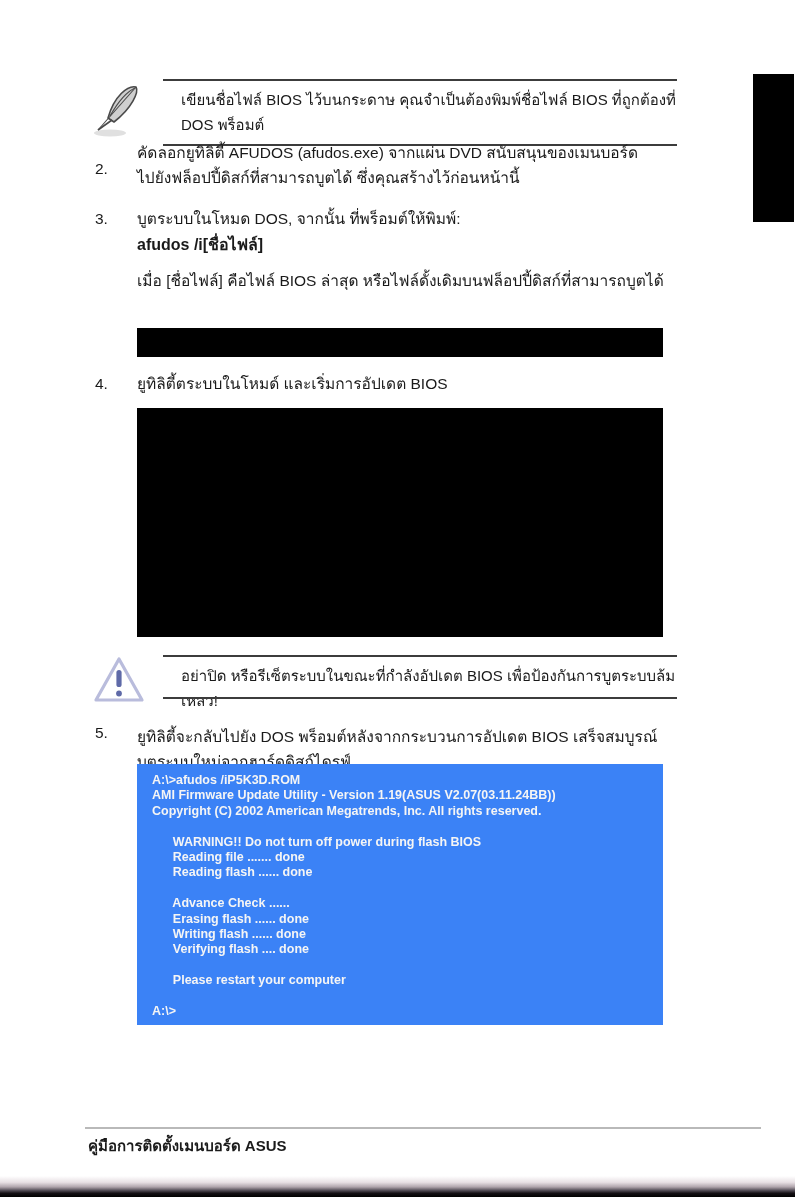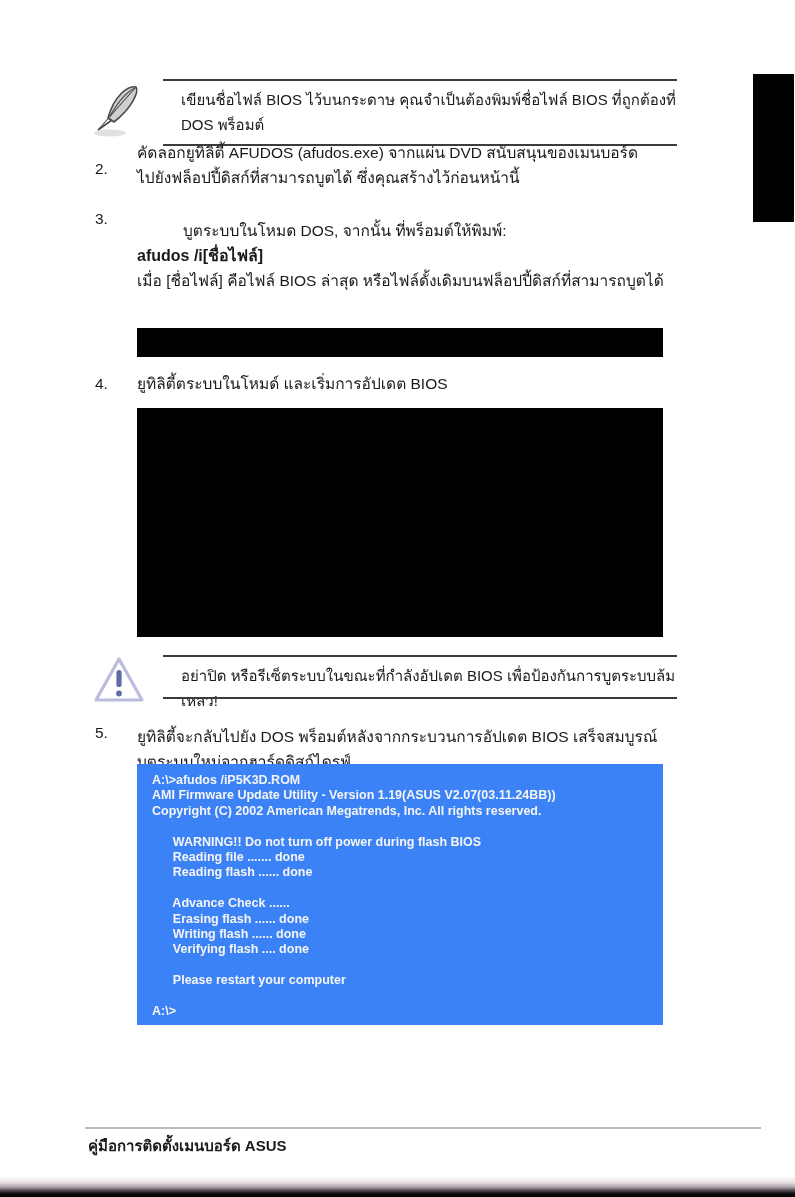--- a/index.html
+++ b/index.html
@@ -9,21 +9,21 @@
     background:#ffffff;
     font-family:"Liberation Sans", sans-serif;
     color:#1a1a1a;
     overflow:hidden;
     margin:0 auto;
     padding-left:32px;
   }
   .rule{position:absolute;height:2px;background:#3c3c3c;}
   .step-num{position:absolute;left:95px;width:34px;font-size:15.5px;line-height:25px;}
   .step-text{position:absolute;left:137px;font-size:15.5px;line-height:25px;}
-  .bold{font-weight:bold;margin-top:11px;}
+  .bold{font-weight:bold;}
   .blackbox{position:absolute;left:137px;width:526px;background:#000;}
   .terminal{
     position:absolute;left:137px;top:764px;width:526px;height:261px;
     background:#3b82f6;color:#f5f5f5;
     font-family:"Liberation Sans", sans-serif;
     font-size:12.5px;font-weight:bold;
     padding:9px 0 0 15px;box-sizing:border-box;
   }
   .term-line{white-space:pre;height:15.4px;line-height:15.4px;}
   .note-text{position:absolute;left:181px;top:87px;width:497px;font-size:15px;line-height:25px;}
@@ -61,21 +61,21 @@
   </div>
 
   <div class="note-text">เขียนชื่อไฟล์ BIOS ไว้บนกระดาษ คุณจำเป็นต้องพิมพ์ชื่อไฟล์ BIOS ที่ถูกต้องที่ DOS พร็อมต์</div>
 
   <div class="rule" style="left:163px;top:144px;width:514px;"></div>
 
   <div class="step-num" style="top:156px;">2.</div>
   <div class="step-text" style="top:140px;width:512px;">คัดลอกยูทิลิตี้ AFUDOS (afudos.exe) จากแผ่น DVD สนับสนุนของเมนบอร์ด ไปยังฟล็อปปี้ดิสก์ที่สามารถบูตได้ ซึ่งคุณสร้างไว้ก่อนหน้านี้</div>
 
   <div class="step-num" style="top:206px;">3.</div>
-  <div class="step-text" style="top:218px;width:540px;margin-left:46px;">บูตระบบในโหมด DOS, จากนั้น ที่พร็อมต์ให้พิมพ์:</div>
+  <div class="step-text" style="top:206px;width:540px;">บูตระบบในโหมด DOS, จากนั้น ที่พร็อมต์ให้พิมพ์:</div>
   <div class="step-text bold" style="top:232px;width:540px;font-size:16px;">afudos /i[ชื่อไฟล์]</div>
   <div class="step-text" style="top:268px;width:545px;">เมื่อ [ชื่อไฟล์] คือไฟล์ BIOS ล่าสุด หรือไฟล์ดั้งเดิมบนฟล็อปปี้ดิสก์ที่สามารถบูตได้</div>
 
   <div class="blackbox" style="top:328px;height:29px;"></div>
 
   <div class="step-num" style="top:371px;">4.</div>
   <div class="step-text" style="top:371px;width:540px;">ยูทิลิตี้ตระบบในโหมด์ และเริ่มการอัปเดต BIOS</div>
 
   <div class="blackbox" style="top:408px;height:229px;"></div>
 

